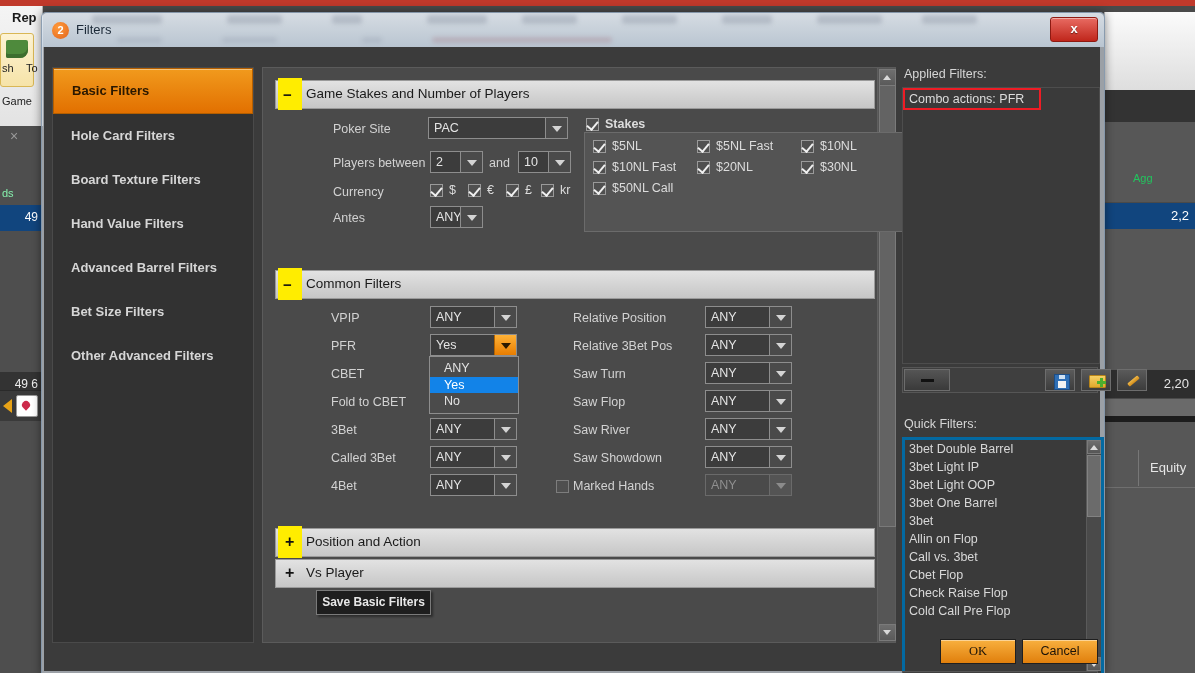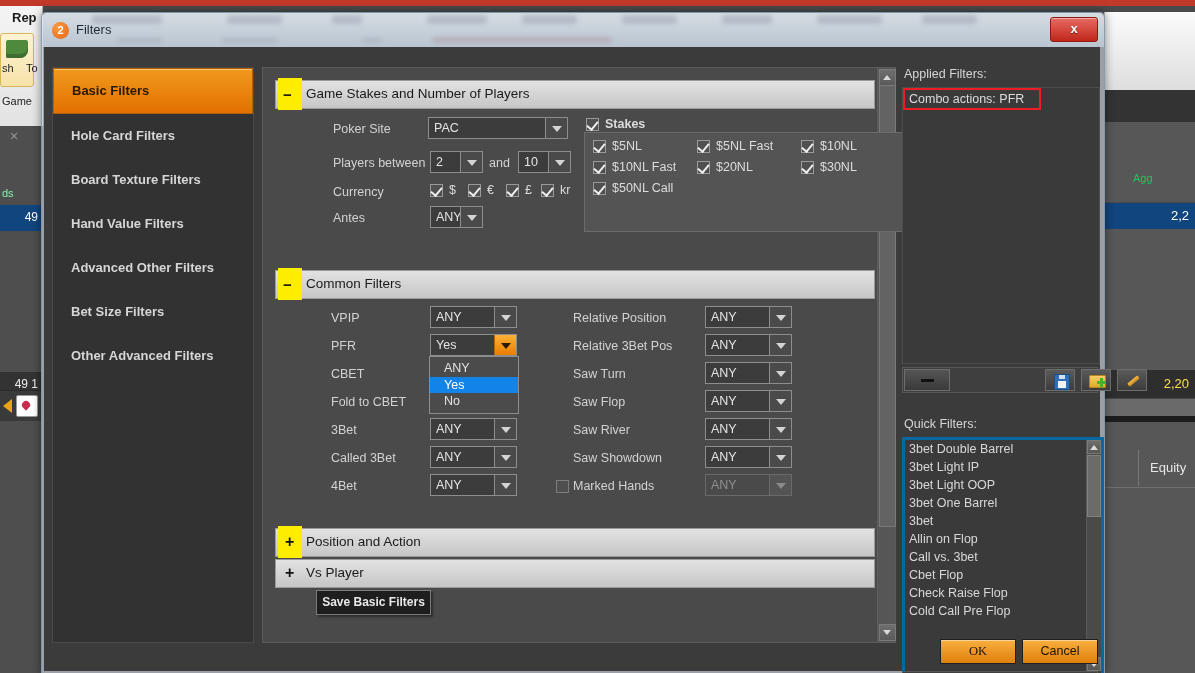--- a/index.html
+++ b/index.html
@@ -32,21 +32,21 @@
   .bg-tb .card:after{content:"";position:absolute;left:5px;top:5px;width:8px;height:8px;background:#cc2a4a;border-radius:50% 50% 50% 0;transform:rotate(-45deg);}
   
   .bg-rtopwin{position:absolute;left:1104px;top:12px;width:91px;height:78px;background:linear-gradient(#fbfbfb,#dedede);border-left:1px solid #b9b9b9;}
   .bg-rdark{position:absolute;left:1104px;top:90px;width:91px;height:32px;background:#333;}
   .bg-rgrey{position:absolute;left:1104px;top:122px;width:91px;height:80px;background:#575757;}
   .bg-agg{position:absolute;left:1112px;top:172px;font-size:11px;color:#22c55e;margin-left:21px;}
   .bg-rsel{position:absolute;left:1104px;top:203px;width:91px;height:26px;background:#11457e;}
   .bg-rsel span{position:absolute;right:6px;top:5px;font-size:13px;color:#fff;}
   .bg-rmid{position:absolute;left:1104px;top:229px;width:91px;height:141px;background:#575757;}
   .bg-rtot{position:absolute;left:1104px;top:370px;width:91px;height:28px;background:#2e2e2e;}
-  .bg-rtot span{position:absolute;right:6px;top:6px;font-size:13px;color:#fde047;}
+  .bg-rtot span{position:absolute;right:6px;top:6px;font-size:13px;color:#e5e5e5;}
   .bg-rbar{position:absolute;left:1104px;top:398px;width:91px;height:18px;background:#6a6a6a;border-top:1px solid #4a4a4a;}
   .bg-rb2{position:absolute;left:1104px;top:416px;width:91px;height:6px;background:#1d1d1d;}
   .bg-rlow{position:absolute;left:1104px;top:422px;width:91px;height:251px;background:#575757;}
   .bg-eq{position:absolute;left:1150px;top:460px;font-size:13px;color:#e6e6e6;}
   .bg-eqline{position:absolute;left:1138px;top:450px;width:1px;height:36px;background:#777;}
   .bg-eqrule{position:absolute;left:1104px;top:487px;width:91px;height:1px;background:#6f6f6f;}
 
   
   #dlg{position:absolute;left:41px;top:12px;width:1062px;height:661px;
        background:rgba(222,232,242,0.55);
@@ -165,21 +165,21 @@
   <div class="bg-left-tiletxt">sh</div>
   <div class="bg-left-txt2">To</div>
   <div class="bg-left-game">Game</div>
   <div class="bg-panelA"></div>
   <div class="bg-close-x">×</div>
   <div class="bg-lbl-ds">ds</div>
   <div class="bg-row-sel">
       <span>49</span>
     </div>
   <div class="bg-row-tot">
-      <span>49 1</span>
+      <span>49 6</span>
     </div>
   <div class="bg-tb">
     <span class="tri"></span>
     <span class="card"></span>
   </div>
   <div class="bg-rtopwin"></div>
   <div class="bg-rdark"></div>
   <div class="bg-rgrey"></div>
   <div class="bg-agg">Agg</div>
   <div class="bg-rsel">
@@ -218,21 +218,21 @@
     <span class="tb-close">x</span>
   </div>
 
   <div class="dlg-body">
 
     <div class="side">
       <div class="side-item active">Basic Filters</div>
       <div class="side-item">Hole Card Filters</div>
       <div class="side-item">Board Texture Filters</div>
       <div class="side-item">Hand Value Filters</div>
-      <div class="side-item">Advanced Other Filters</div>
+      <div class="side-item">Advanced Barrel Filters</div>
       <div class="side-item">Bet Size Filters</div>
       <div class="side-item">Other Advanced Filters</div>
     </div>
 
     <div class="center">
 
       <div class="scroll-col">
         <div class="sc-up">
             <i class="sc-arrow"></i>
           </div>

